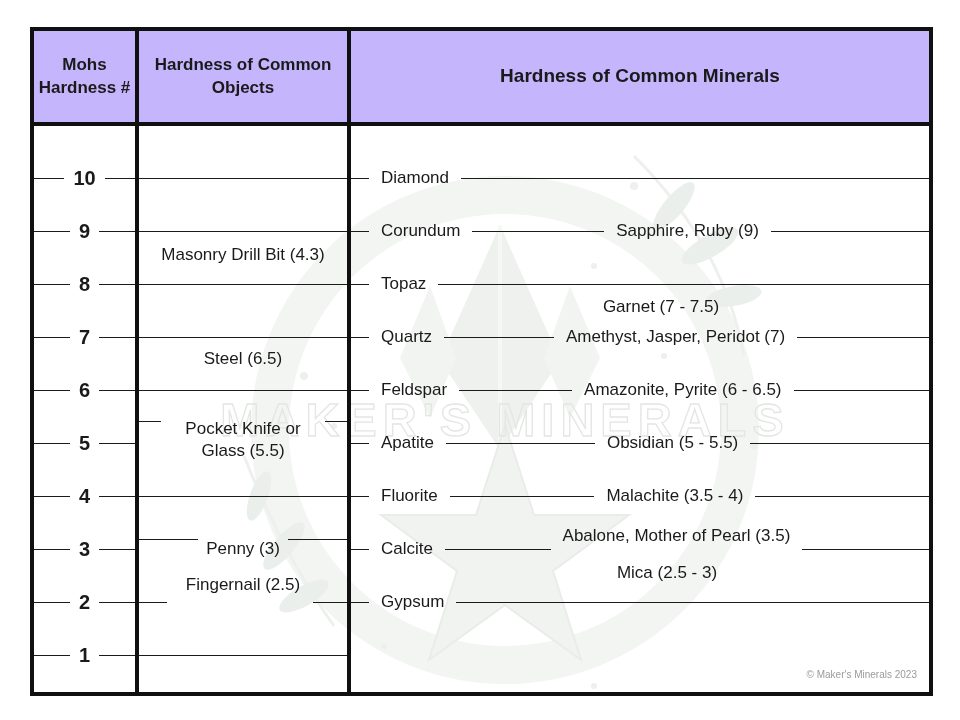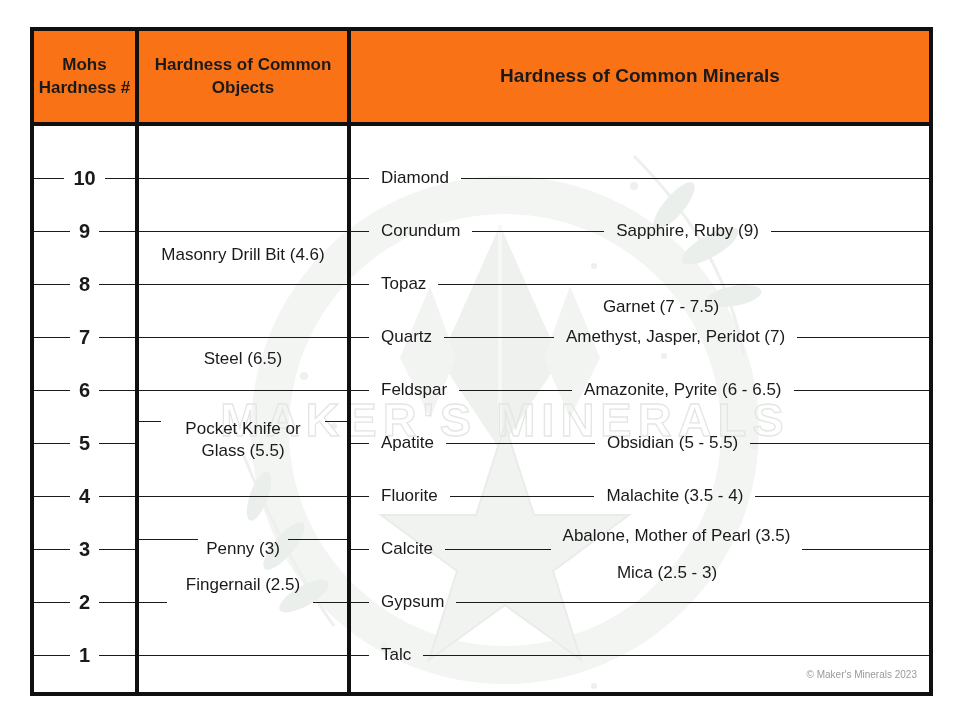--- a/index.html
+++ b/index.html
@@ -3,21 +3,21 @@
 <meta charset="utf-8">
 <style>
   html,body{margin:0;padding:0;background:#ffffff;width:960px;height:720px;overflow:hidden;
     font-family:"Liberation Sans", sans-serif;color:#1a1a1a;}
   .stage{position:relative;width:960px;height:720px;background:#fff;}
   .mohs-table{position:absolute;left:30px;top:27px;width:903px;height:669px;
     border:4px solid #101010;box-sizing:border-box;background:#fff;}
   .content{position:absolute;left:0;top:0;right:0;bottom:0;}
   .divider{position:absolute;top:0;bottom:0;width:4px;background:#101010;z-index:3;}
   .div1{left:101px;} .div2{left:313px;}
-  .header{position:absolute;left:0;right:0;top:0;height:95px;background:#f97316;
+  .header{position:absolute;left:0;right:0;top:0;height:95px;background:#c4b5fd;
     border-bottom:4px solid #101010;box-sizing:border-box;z-index:2;padding-left:40px;}
   .hcell{position:absolute;top:0;bottom:0;display:flex;align-items:center;justify-content:center;
     font-weight:bold;font-size:17px;line-height:1.3;text-align:center;}
   .hc1{left:0;width:101px;} .hc2{left:105px;width:208px;} .hc3{left:317px;right:0;font-size:19px;}
   .row{position:absolute;left:0;right:0;height:26px;display:flex;align-items:center;z-index:2;}
   .c1{width:101px;display:flex;align-items:center;flex:none;}
   .gapd{width:4px;flex:none;}
   .c2{width:208px;display:flex;align-items:flex-start;flex:none;}
   .c3{flex:1;display:flex;align-items:center;min-width:0;}
   .seg{border-top:1.6px solid #1b1b1b;height:0;flex:1 1 0;}
@@ -266,28 +266,23 @@
         <div class="c1">
           <div class="seg"></div>
           <span class="num">1</span>
           <div class="seg"></div>
         </div>
         <div class="gapd"></div>
         <div class="c2">
             <div class="seg-full"></div>
           </div>
         <div class="gapd"></div>
-        <div class="c3">
-          <div class="dash"></div>
-          <span class="mineral">Talc</span>
-          <div class="seg"></div>
-        </div>
-      </div>
-
-      <div class="floatlab f-col2" style="top:214px">Masonry Drill Bit (4.6)</div>
+      </div>
+
+      <div class="floatlab f-col2" style="top:214px">Masonry Drill Bit (4.3)</div>
       <div class="floatlab f-col2" style="top:318px">Steel (6.5)</div>
       <div class="floatlab f-col2" style="top:544px">Fingernail (2.5)</div>
       <div class="floatlab f-col3" style="top:266px;padding-left:46px;">Garnet (7 - 7.5)</div>
       <div class="floatlab f-col3" style="top:532px;padding-left:58px;">Mica (2.5 - 3)</div>
 
       <div class="copyright">© Maker's Minerals 2023</div>
     </div>
   </div>
 </div>
 

